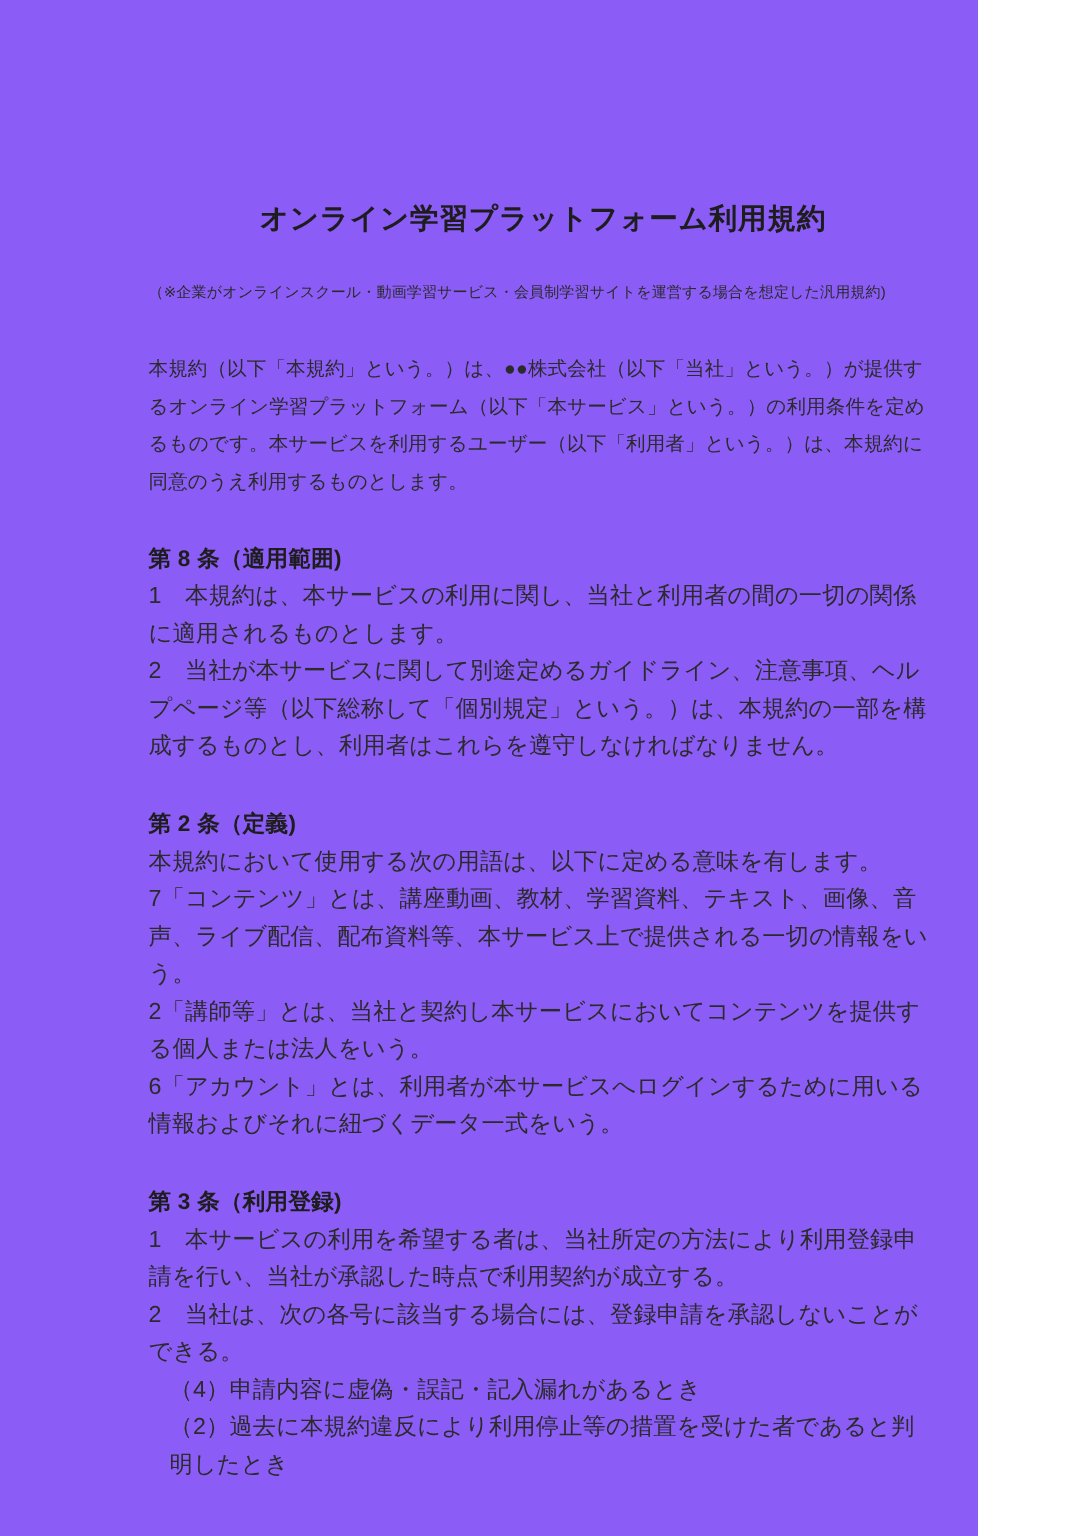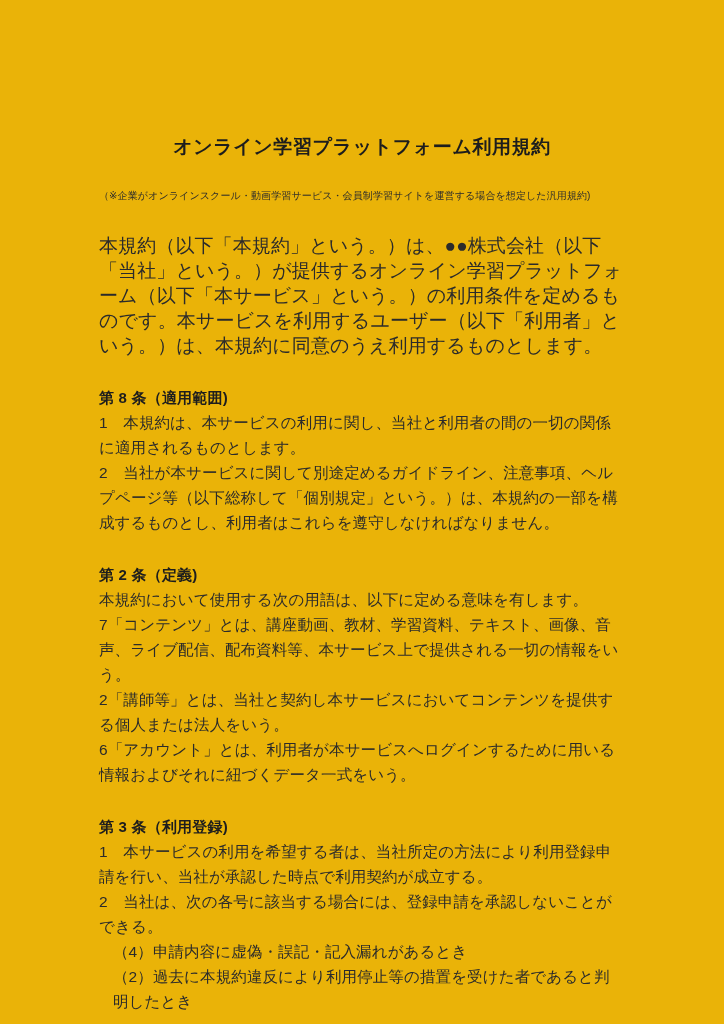--- a/index.html
+++ b/index.html
@@ -14,23 +14,23 @@
     position: relative;
     overflow: hidden;
     font-family: "Liberation Sans", "DejaVu Sans", sans-serif;
     color: #2b2b2b;
     -webkit-font-smoothing: antialiased;
   }
   .page {
     position: absolute;
     left: 0;
     top: 0;
-    width: 724px;
+    width: 652px;
     height: 1024px;
-    background: #eab308;
+    background: #8b5cf6;
     box-sizing: border-box;
     padding: 0;
   }
   .doc-body {
     position: absolute;
     left: 99px;
     top: 0;
     width: 526px;
   }
 
@@ -53,21 +53,21 @@
     font-size: 10px;
     line-height: 25px;
     color: #2b2b2b;
     text-align: left;
     letter-spacing: 0.1px;
   }
 
   
   .para {
     margin: 0;
-    font-size: 19px;
+    font-size: 13px;
     line-height: 25px;
     letter-spacing: 0.1px;
     color: #2b2b2b;
     text-align: left;
   }
 
   .intro-block {
     padding-top: 25px;
   }
 

